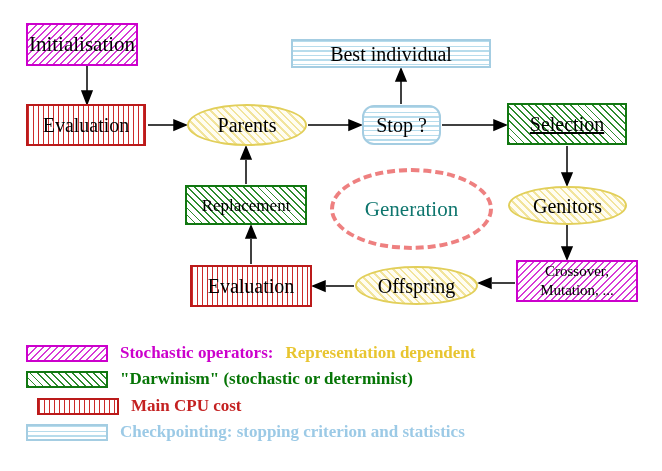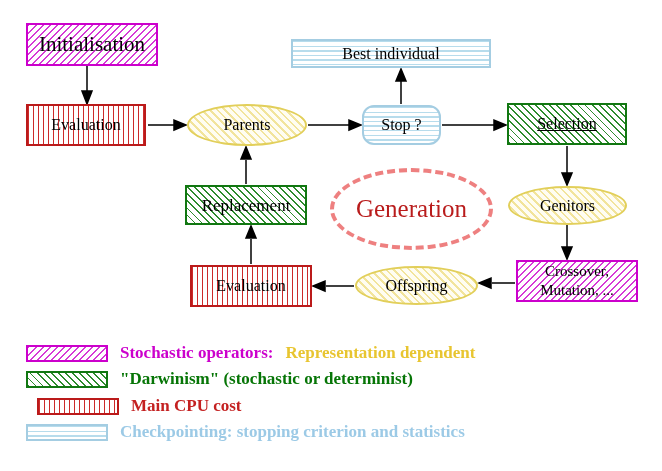--- a/index.html
+++ b/index.html
@@ -2,21 +2,21 @@
 <html><head>
 <meta charset="utf-8">
 <style>
   html,body{margin:0;padding:0;background:#fff;}
   .canvas{
     position:relative;width:662px;height:471px;background:#ffffff;overflow:hidden;
     font-family:"Liberation Serif","DejaVu Serif",serif;
   }
   .node{
     position:absolute;box-sizing:border-box;display:flex;align-items:center;justify-content:center;
-    color:#000;font-size:16px;line-height:1;text-align:center;white-space:nowrap;
+    color:#000;font-size:20px;line-height:1;text-align:center;white-space:nowrap;
   }
   
   .hatch-magenta{
     border:2px solid #cc00cc;
     background:repeating-linear-gradient(135deg,#d63ad6 0 1.4px,rgba(255,255,255,0) 1.4px 5px) #fff;
   }
   .stripe-red{
     border:2px solid #bb1a1a;
     background:repeating-linear-gradient(90deg,#cc2a2a 0 1.4px,rgba(255,255,255,0) 1.4px 5px) #fff;
   }
@@ -28,21 +28,21 @@
     border:2px solid #a4cde2;
     background:repeating-linear-gradient(180deg,#b7dcec 0 1.4px,rgba(255,255,255,0) 1.4px 4.6px) #fff;
   }
   .ellipse-yellow{
     border:2px solid #e2cf5a;border-radius:50%;
     background:repeating-linear-gradient(45deg,#f2e49c 0 1.8px,#fffdf2 1.8px 5.4px) #fffdf2;
   }
   .generation{
     position:absolute;box-sizing:border-box;border:4px dashed #ee8080;border-radius:50%;
     display:flex;align-items:center;justify-content:center;
-    color:#b91c1c;font-size:25px;
+    color:#0f766e;font-size:21px;
   }
   .arrows{position:absolute;left:0;top:0;width:662px;height:471px;pointer-events:none;}
   .two-line{flex-direction:column;font-size:15px;line-height:1.25;}
   
   .legend-row{position:absolute;display:flex;align-items:center;height:22px;}
   .swatch{width:82px;height:17px;box-sizing:border-box;margin-right:12px;flex:0 0 auto;}
   .legend-text{font-size:17px;font-weight:bold;white-space:nowrap;}
   .t-magenta{color:#cc00cc;}
   .t-gold{color:#e8c530;}
   .t-green{color:#067506;}
@@ -97,21 +97,21 @@
         <line x1="251" y1="264" x2="251" y2="239"></line>
           <polygon points="246,238 256,238 251,226"></polygon>
       </g>
       <g>
         <line x1="246" y1="184" x2="246" y2="160"></line>
           <polygon points="241,159 251,159 246,147"></polygon>
       </g>
     </g>
   </svg>
 
-  <div class="node hatch-magenta" style="left:26px;top:23px;width:132px;height:43px;font-size:21px;">Initialisation</div>
+  <div class="node hatch-magenta" style="left:26px;top:23px;width:112px;height:43px;font-size:21px;">Initialisation</div>
 
   <div class="node stripe-red" style="left:26px;top:104px;width:120px;height:42px;">Evaluation</div>
 
   <div class="node ellipse-yellow" style="left:187px;top:104px;width:120px;height:42px;">Parents</div>
 
   <div class="node stripe-cyan" style="left:291px;top:39px;width:200px;height:29px;">Best individual</div>
 
   <div class="node stripe-cyan" style="left:362px;top:105px;width:79px;height:40px;border-radius:12px;">Stop ?</div>
 
   <div class="node hatch-green" style="left:507px;top:103px;width:120px;height:42px;text-decoration:underline;">Selection</div>

